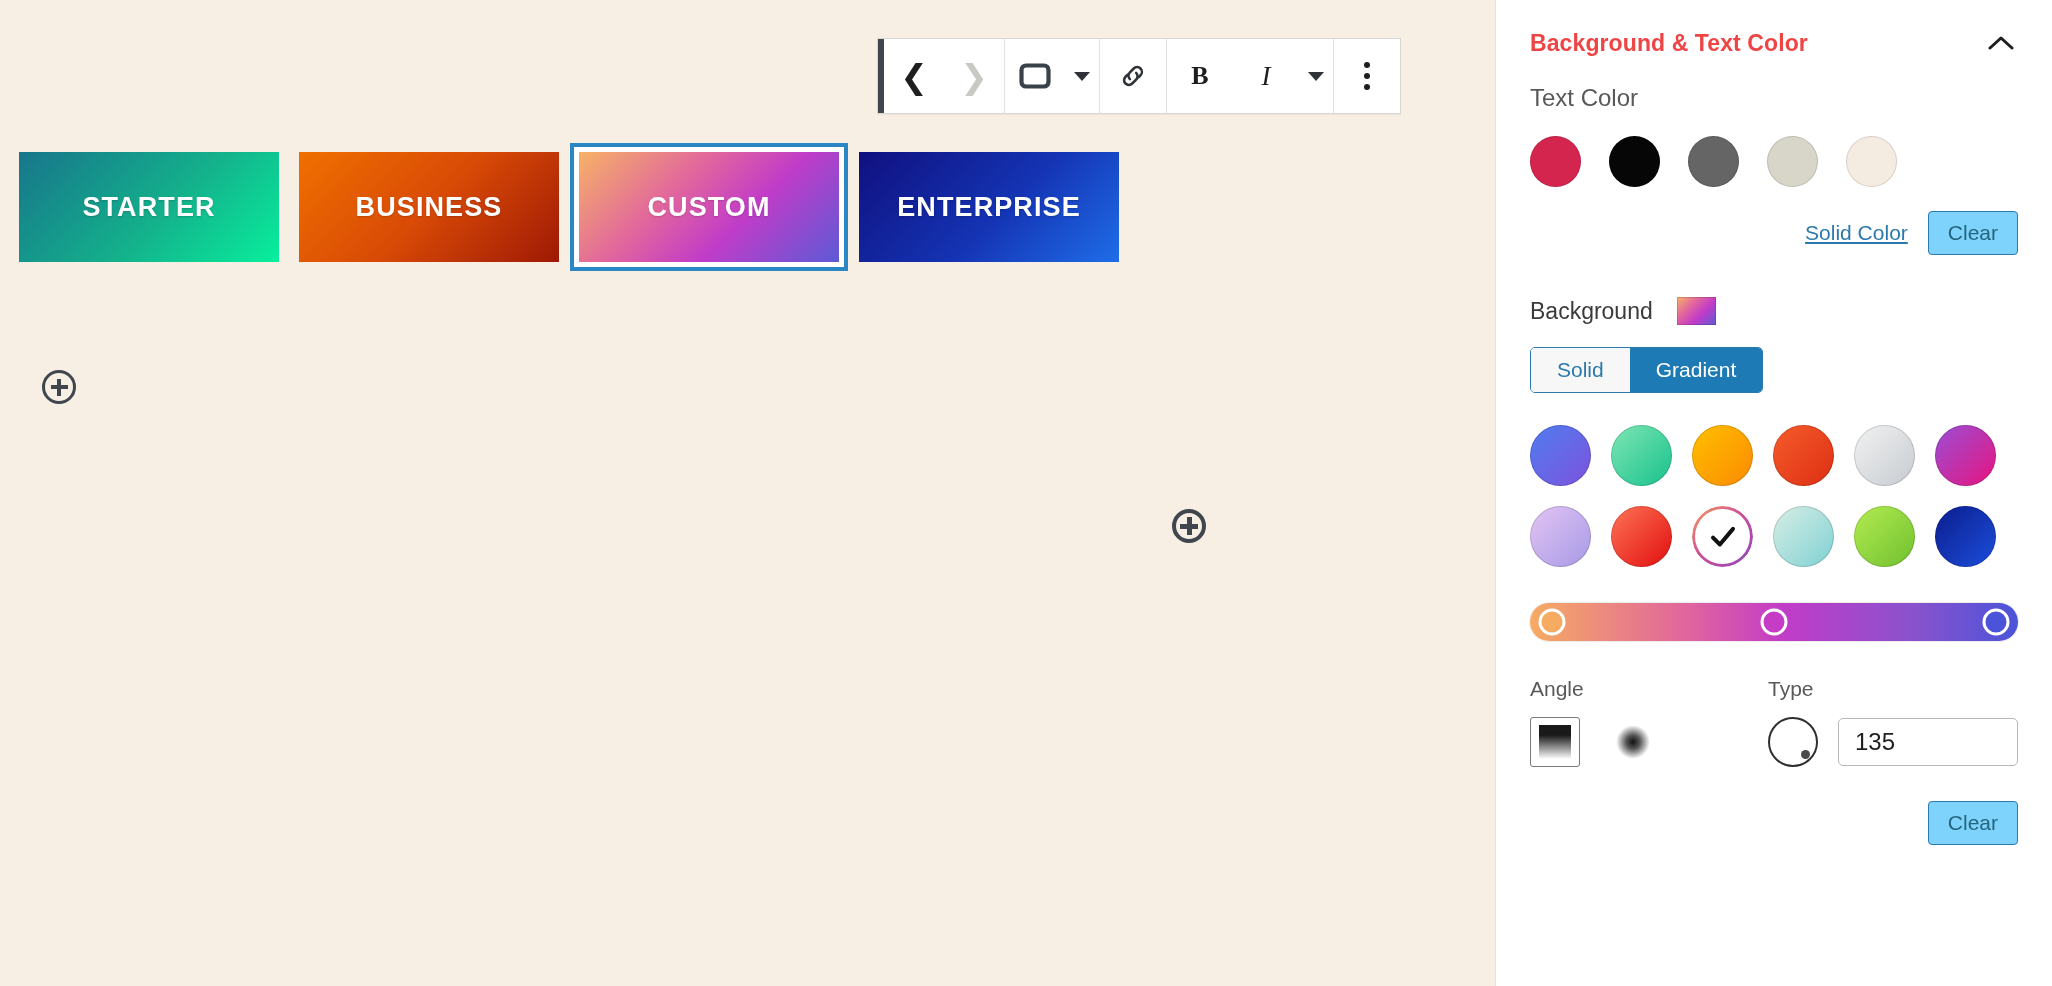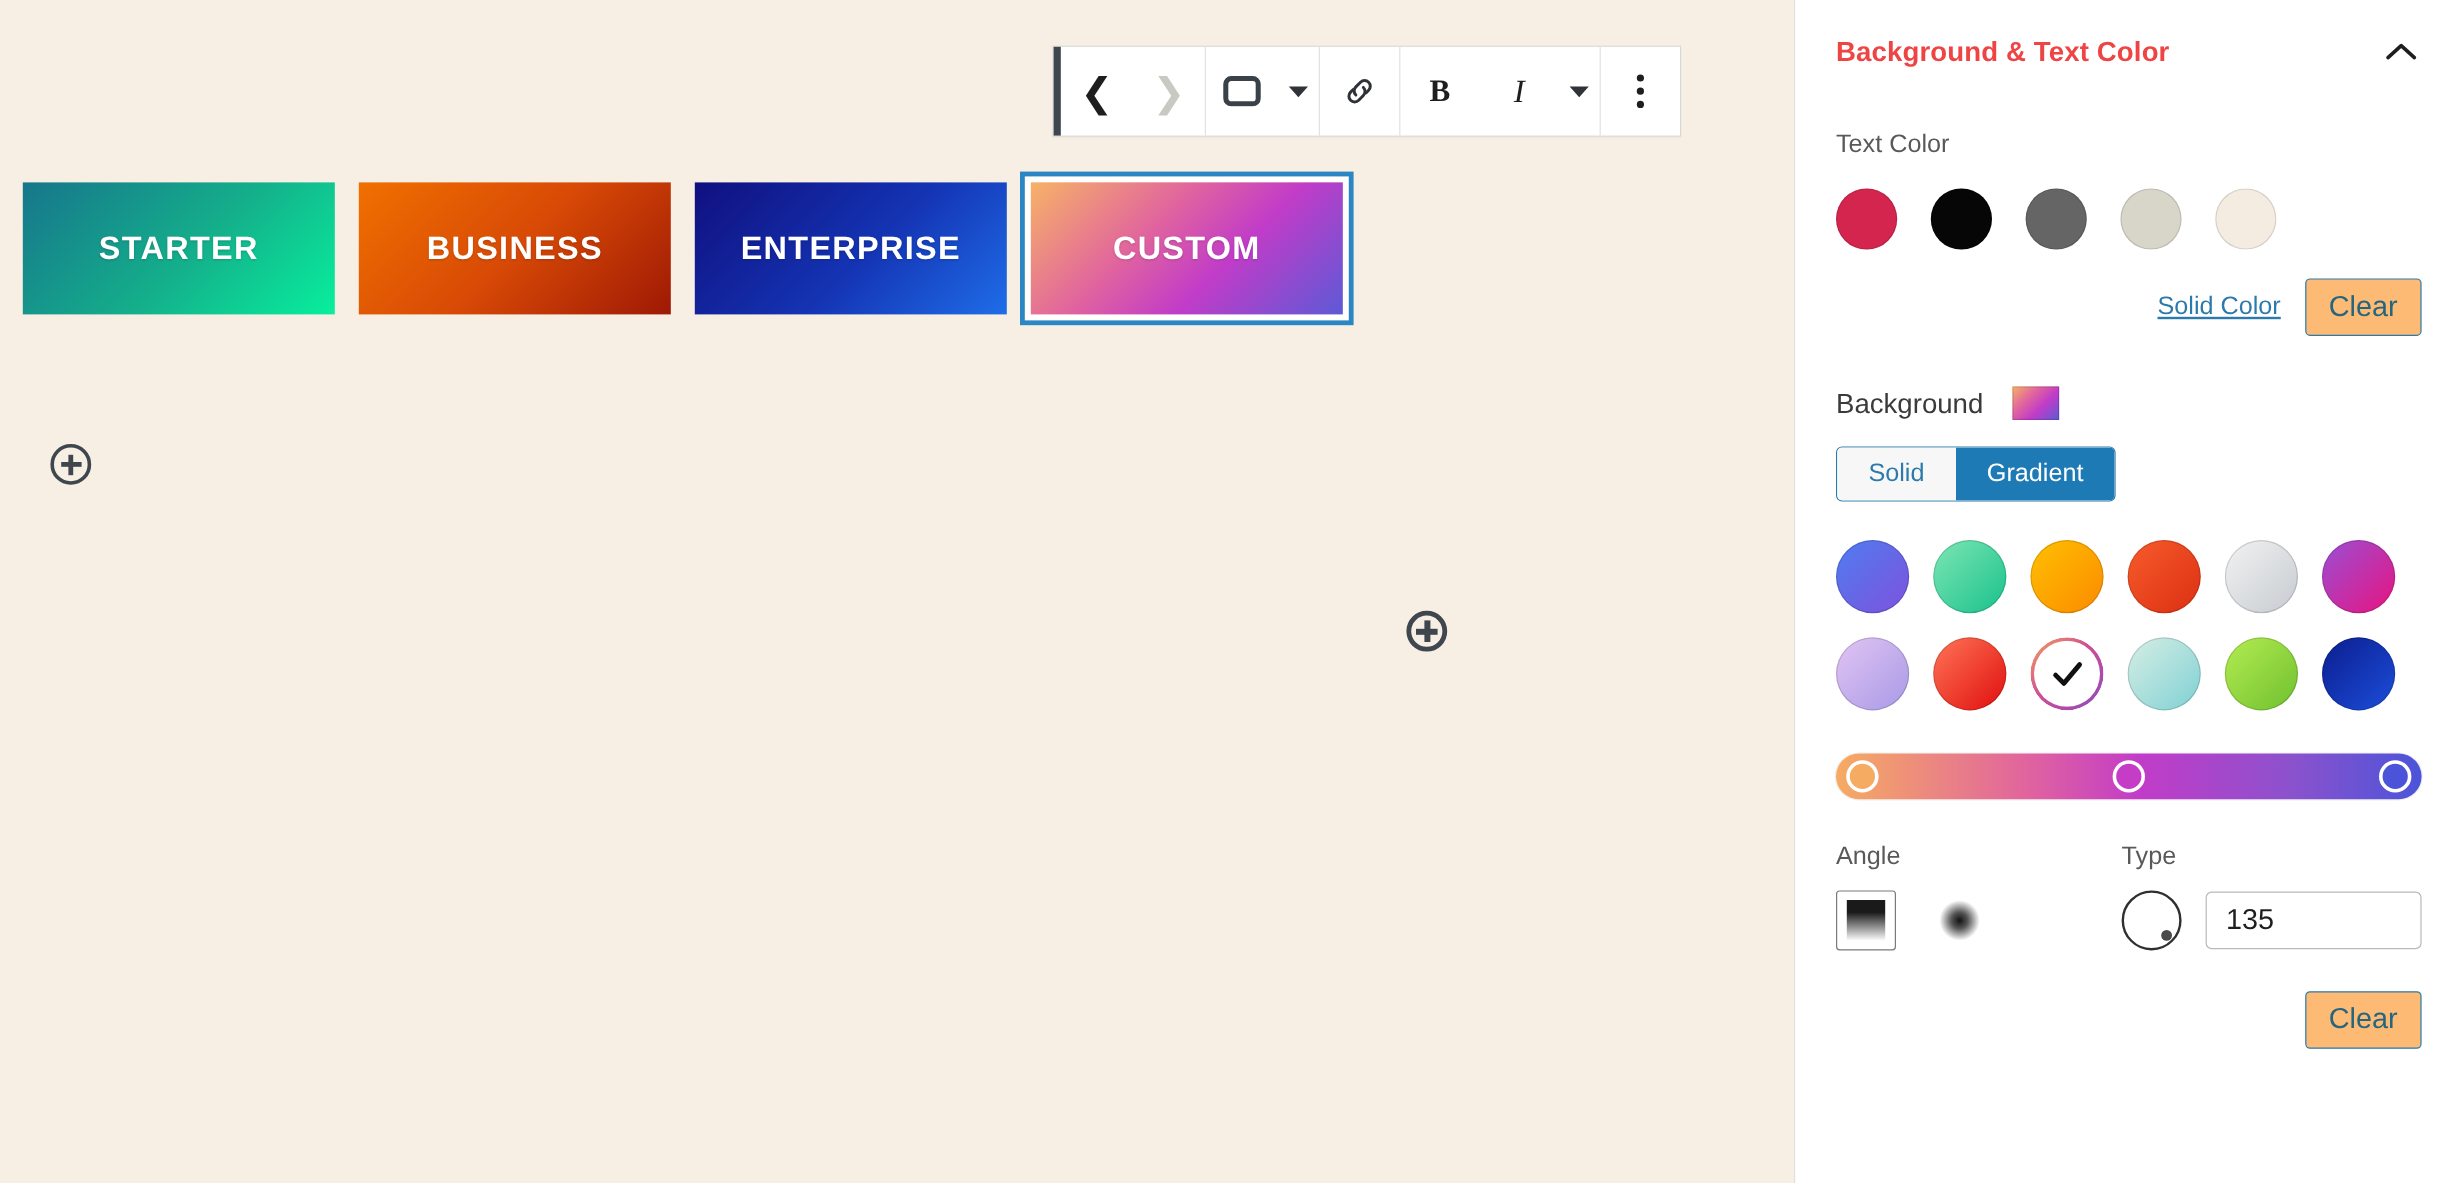--- a/index.html
+++ b/index.html
@@ -123,43 +123,43 @@
   .panel-title {
     font-size: 23px; font-weight: 700; color: #ef4444;
     letter-spacing: .1px;
   }
   .chev-up {
     width: 34px; height: 34px; cursor: pointer;
     display: flex; align-items: center; justify-content: center;
   }
 
   .field-label {
-    font-size: 21px; color: #59595a;
-    margin-top: 45px;
+    font-size: 24px; color: #59595a;
+    margin-top: 20px;
   }
 
   
   .swatch-row { display: flex; gap: 28px; margin-top: 24px; }
   .swatch {
     width: 51px; height: 51px; border-radius: 50%;
     cursor: pointer; flex: 0 0 51px;
     box-shadow: inset 0 0 0 1px rgba(0,0,0,.12);
   }
 
   .row-right {
     display: flex; align-items: center; justify-content: flex-end;
     gap: 20px; margin-top: 24px;
   }
   .link-custom {
     font-size: 21px; color: #2b7aab;
     text-decoration: underline; cursor: pointer;
   }
   .btn-clear {
-    font-size: 24px; color: #24657f;
-    background: #fdba74;
+    font-size: 21px; color: #24657f;
+    background: #7dd3fc;
     border: 1px solid #2b7aab;
     border-radius: 4px;
     padding: 9px 19px;
     cursor: pointer;
     font-family: "Liberation Sans", sans-serif;
   }
 
   
   .bg-row {
     display: flex; align-items: center; gap: 24px;
@@ -330,25 +330,25 @@
     </div>
   </div>
 
   <div class="buttons-row">
     <div class="pbtn" style="background-image: linear-gradient(135deg, rgb(23, 118, 139) 0%, rgb(20, 176, 139) 55%, rgb(8, 239, 156) 100%);">
       <span>STARTER</span>
     </div>
     <div class="pbtn" style="background-image: linear-gradient(135deg, rgb(240, 112, 0) 0%, rgb(216, 74, 6) 50%, rgb(158, 25, 5) 100%);">
       <span>BUSINESS</span>
     </div>
+    <div class="pbtn selected" style="background-image: linear-gradient(135deg, rgb(247, 178, 103) 0%, rgb(224, 99, 159) 38%, rgb(193, 60, 200) 62%, rgb(93, 90, 214) 100%);">
+      <span>CUSTOM</span>
+    </div>
     <div class="pbtn" style="background-image: linear-gradient(135deg, rgb(16, 16, 127) 0%, rgb(20, 52, 180) 55%, rgb(31, 109, 232) 100%);">
       <span>ENTERPRISE</span>
-    </div>
-    <div class="pbtn selected" style="background-image: linear-gradient(135deg, rgb(247, 178, 103) 0%, rgb(224, 99, 159) 38%, rgb(193, 60, 200) 62%, rgb(93, 90, 214) 100%);">
-      <span>CUSTOM</span>
     </div>
   </div>
 
   <div class="inserter left"></div>
   <div class="inserter right"></div>
 </div>
 
 <div class="sidebar">
 
   <div class="panel-head">

